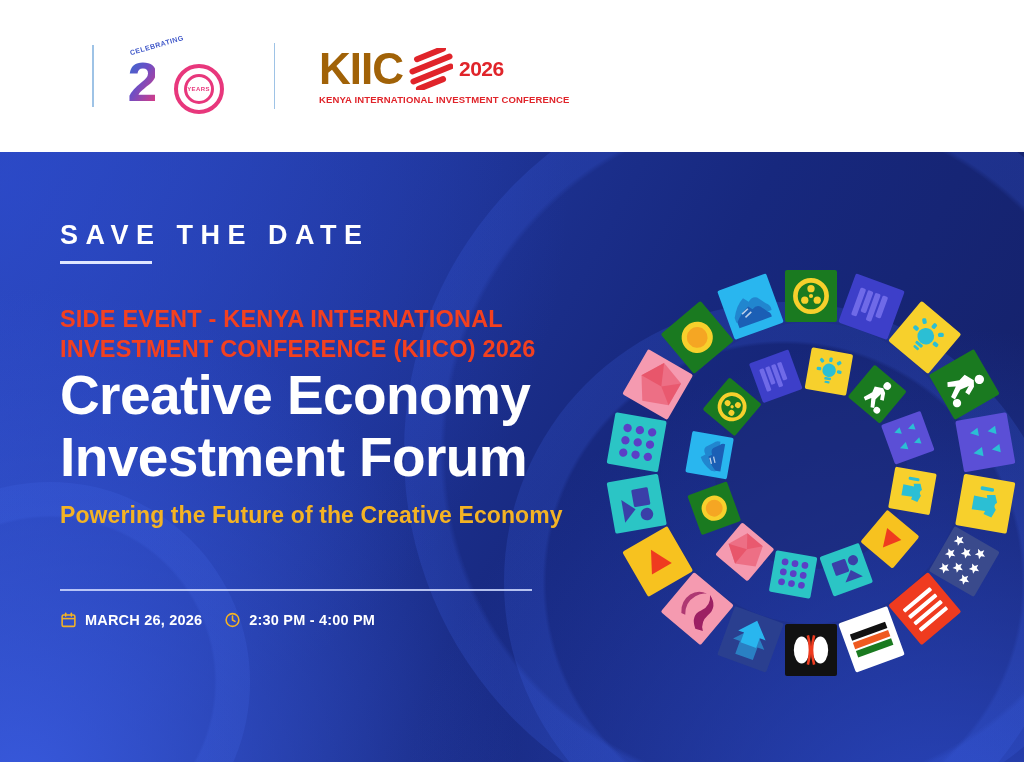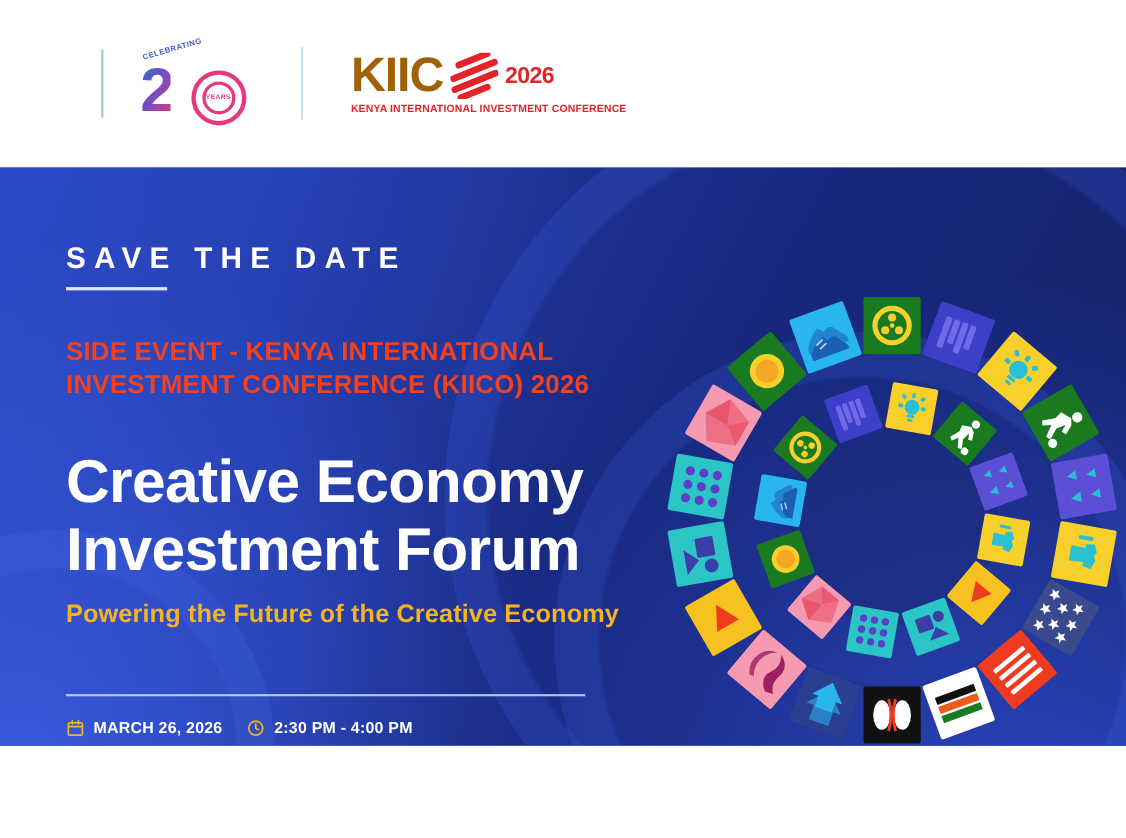--- a/index.html
+++ b/index.html
@@ -71,21 +71,21 @@
   .kiic-globe span:nth-child(2){top:13px;width:46px;left:-1px;}
   .kiic-globe span:nth-child(3){top:23px;width:46px;left:0px;}
   .kiic-globe span:nth-child(4){top:33px;width:32px;left:6px;}
   .kiic-year{display:flex;flex-direction:row;font-size:21px;font-weight:bold;
       color:#e0242a;line-height:1.02;letter-spacing:-0.5px;}
   .kiic-sub{margin-top:4px;font-size:9.5px;font-weight:bold;color:#e0242a;
       letter-spacing:0.15px;white-space:nowrap;}
 
   
   .canvas{
-    position:absolute;left:0;top:152px;width:1024px;height:526px;overflow:hidden;
+    position:absolute;left:0;top:152px;width:1024px;height:611px;overflow:hidden;
     background:
       radial-gradient(circle at 92% 118%, rgba(46,78,210,.85) 0%, rgba(46,78,210,0) 46%),
       radial-gradient(circle at 2% 104%, rgba(58,92,226,.90) 0%, rgba(58,92,226,0) 42%),
       radial-gradient(circle at 1% 6%, rgba(44,74,205,.75) 0%, rgba(44,74,205,0) 48%),
       linear-gradient(118deg,#2a47b4 0%,#20379c 28%,#17287e 58%,#141f63 100%);
   }
   
   .bgring{position:absolute;border-radius:50%;border:0 solid transparent;}
   .bgring.r1{width:760px;height:760px;right:-140px;top:-80px;
       background:radial-gradient(circle,rgba(60,96,230,0) 63%,rgba(60,96,230,.22) 64%,rgba(60,96,230,.22) 100%);}
@@ -97,21 +97,21 @@
   
   .content{position:absolute;left:60px;top:0;width:560px;z-index:3;}
 
   .save-the-date{margin-top:70px;font-size:27px;font-weight:bold;color:#ffffff;
       letter-spacing:7.5px;line-height:1;}
   .std-rule{margin-top:12px;width:92px;height:2.5px;background:#dfe6ff;}
 
   .side-event{margin-top:40px;font-size:23.5px;font-weight:bold;color:#f3401f;
       line-height:1.31;letter-spacing:0.2px;max-width:520px;}
 
-  .main-title{margin-top:42px;font-size:55px;font-weight:bold;color:#ffffff;
+  .main-title{font-size:55px;font-weight:bold;color:#ffffff;
       line-height:1.12;letter-spacing:-0.6px;}
 
   .tagline{margin-top:14px;font-size:23px;font-weight:bold;color:#f4b324;
       letter-spacing:0.1px;}
 
   .foot-rule{margin-top:60px;width:472px;height:1.6px;background:#cfd9ff;opacity:.85;}
 
   .details{margin-top:20px;display:flex;align-items:center;gap:22px;}
   .detail{display:flex;align-items:center;gap:8px;}
   .detail-text{font-size:14.5px;font-weight:bold;color:#ffffff;letter-spacing:0.2px;

